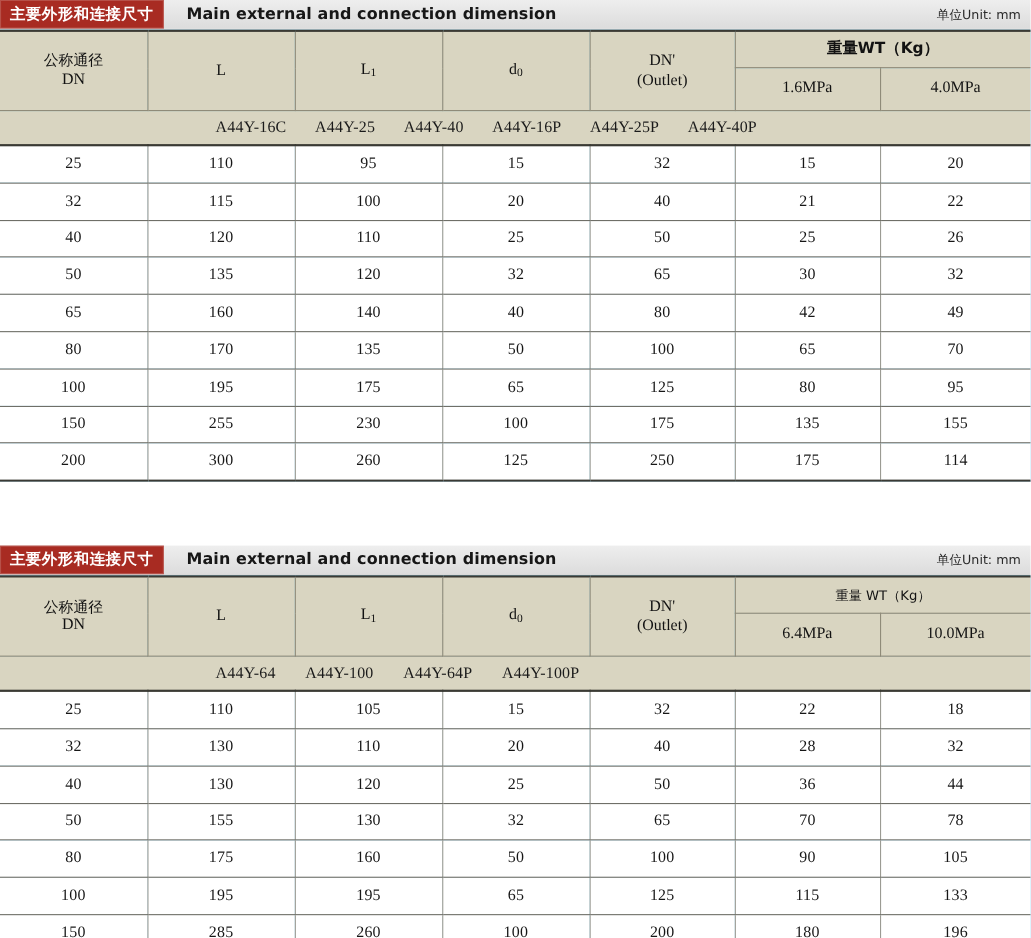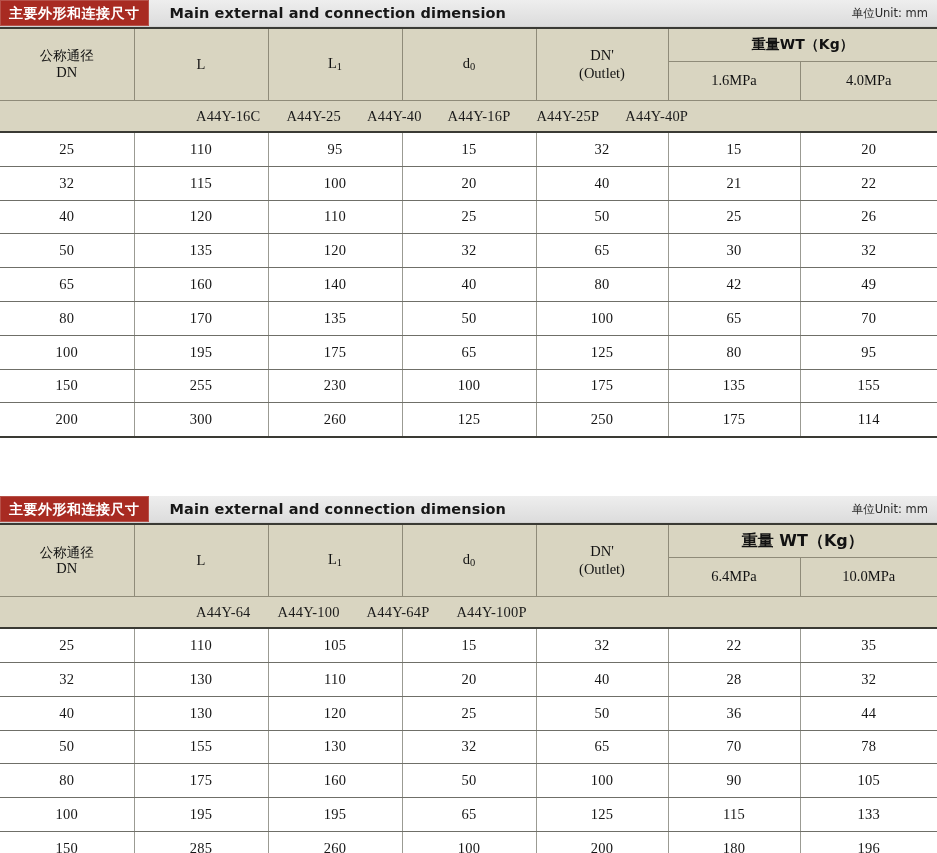--- a/index.html
+++ b/index.html
@@ -299,21 +299,21 @@
         <td class="hd hd-top" rowspan="2">
           <span>L</span><span class="sub">1</span>
         </td>
         <td class="hd hd-top" rowspan="2">
           <span>d</span><span class="sub">0</span>
         </td>
         <td class="hd hd-top" rowspan="2">
           <div>DN'</div>
           <div>(Outlet)</div>
         </td>
-        <td class="hd hd-top last cn" colspan="2" style="height:32px;font-weight:bold;font-size:16px">重量 WT（Kg）</td>
+        <td class="hd hd-top last cn" colspan="2" style="height:32px;font-weight:normal;font-size:12px">重量 WT（Kg）</td>
       </tr>
       <tr>
         <td class="hd" style="height:38px">6.4MPa</td>
         <td class="hd last">10.0MPa</td>
       </tr>
       <tr>
         <td class="models models-2" colspan="7">
           <div class="mlist">
             <span>A44Y-64</span>
             <span>A44Y-100</span>
@@ -322,21 +322,21 @@
           </div>
         </td>
       </tr>
       <tr>
           <td class="dc">25</td>
           <td class="dc">110</td>
           <td class="dc">105</td>
           <td class="dc">15</td>
           <td class="dc">32</td>
           <td class="dc">22</td>
-          <td class="dc last">35</td>
+          <td class="dc last">18</td>
         </tr>
       <tr>
           <td class="dc">32</td>
           <td class="dc">130</td>
           <td class="dc">110</td>
           <td class="dc">20</td>
           <td class="dc">40</td>
           <td class="dc">28</td>
           <td class="dc last">32</td>
         </tr>

